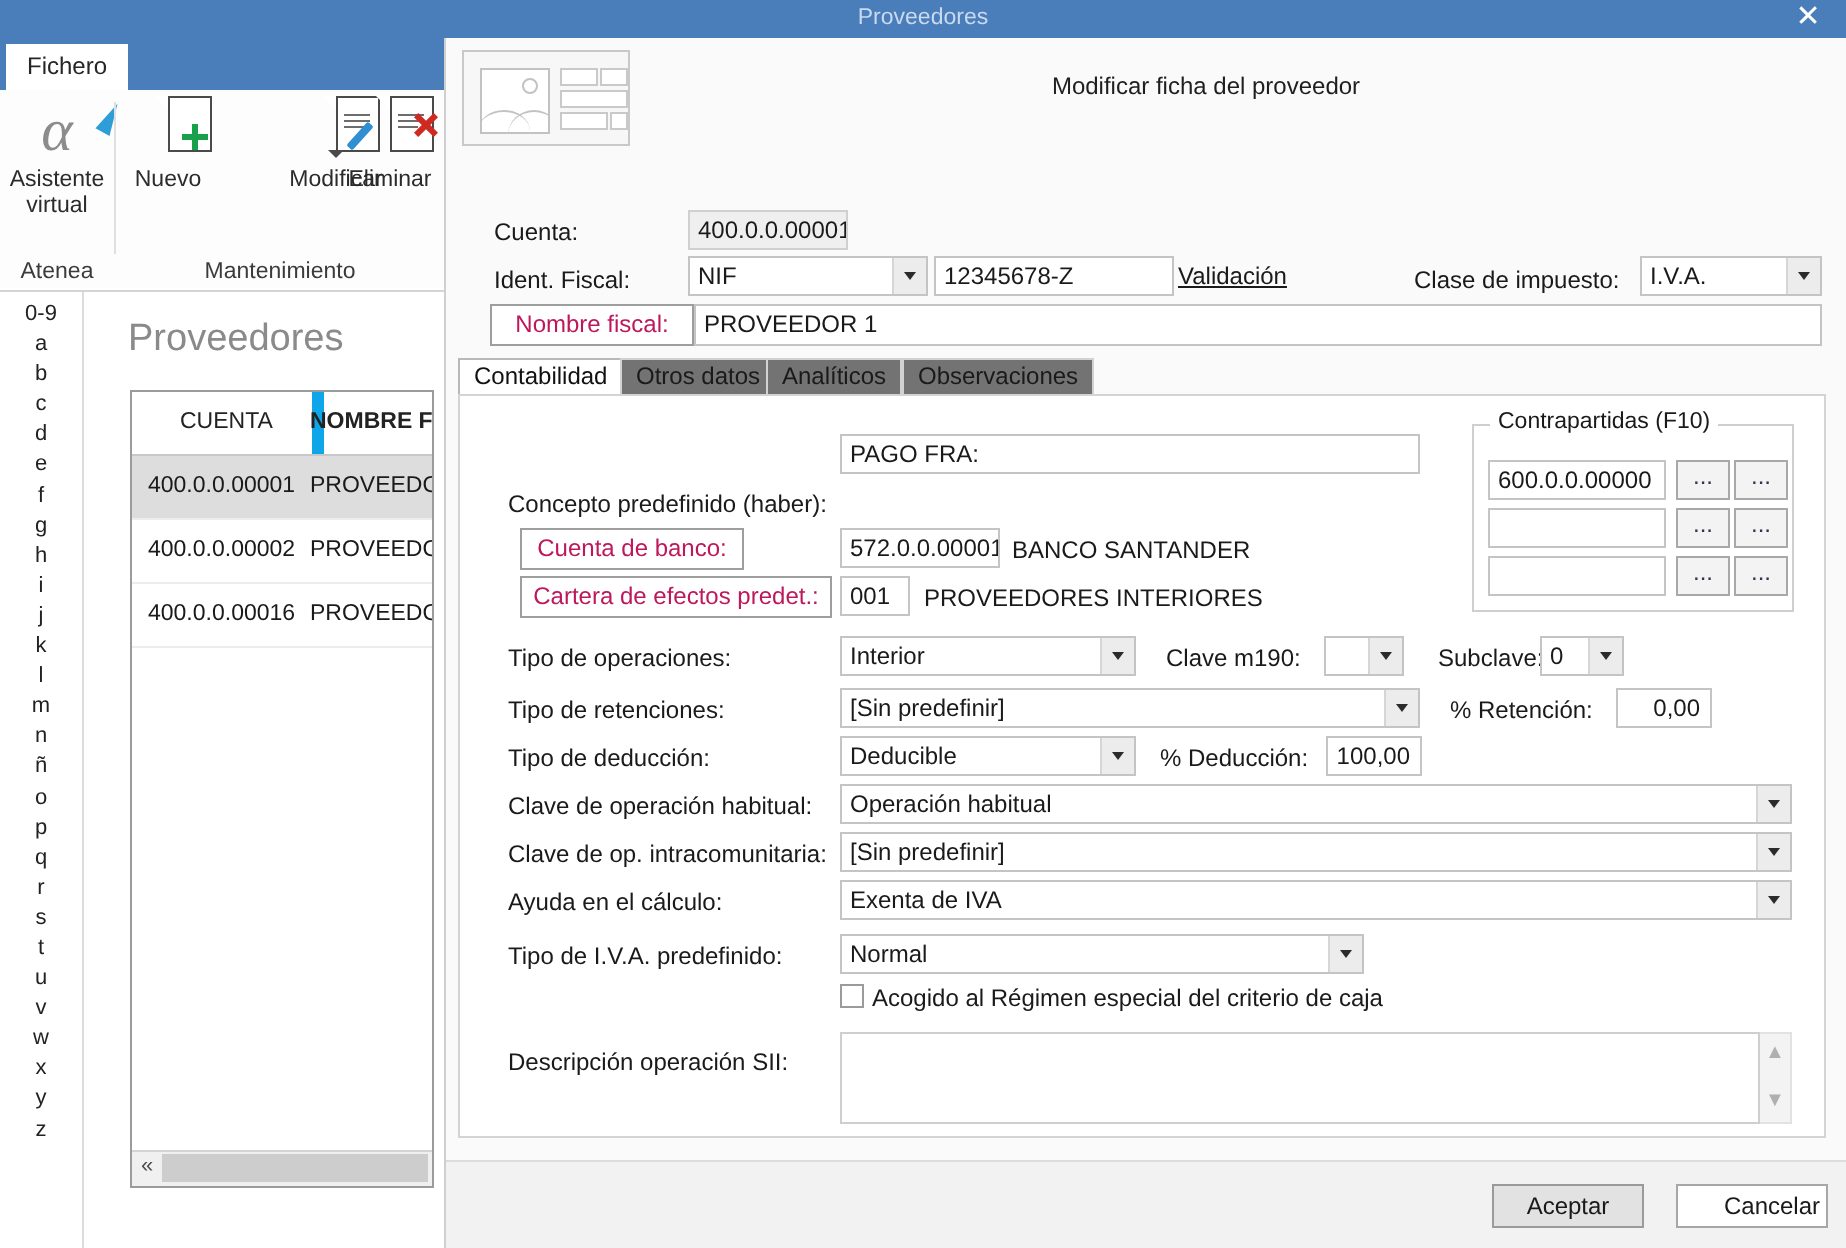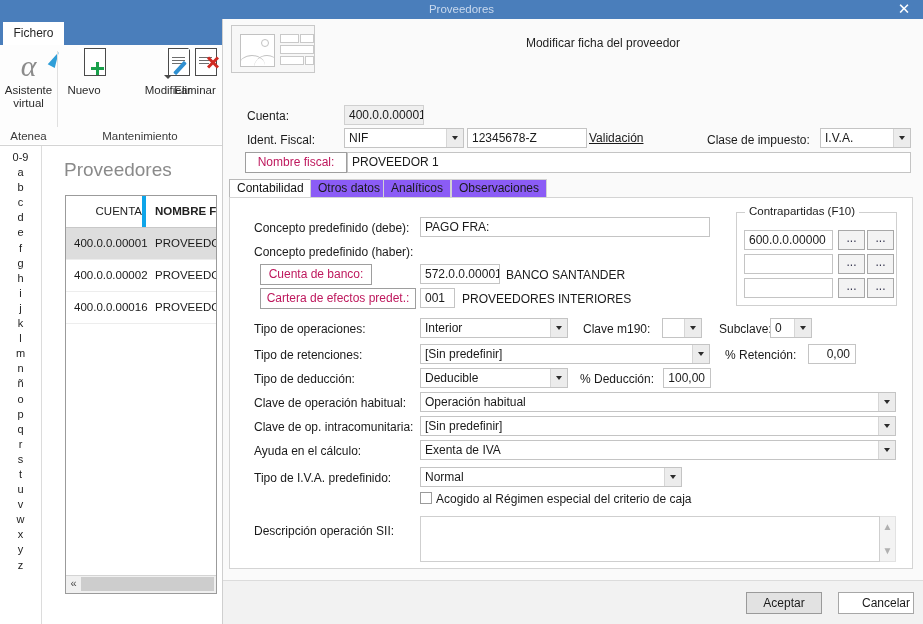--- a/index.html
+++ b/index.html
@@ -112,21 +112,21 @@
     position:absolute;left:22px;top:49px;width:150px;height:397px;
     border:1px solid #9b9b9b;background:#fff;overflow:hidden;
   }
   .grid-head{
     position:relative;height:31px;border-bottom:1px solid #c8c8c8;background:#fff;
   }
   .grid-head .gh{
     position:absolute;top:0;line-height:31px;font-size:11.5px;color:#222;
     padding-left:8px;box-sizing:border-box;height:31px;
   }
-  .gh-cuenta{left:0;width:80px;border-right:4px solid #0ea5e9;text-align:right;}
+  .gh-cuenta{left:16px;width:80px;border-right:6px solid #0ea5e9;}
   .gh-nombre{left:81px;width:90px;font-weight:bold;}
   .grid-row{position:relative;height:31px;border-bottom:1px solid #ededed;}
   .grid-row.sel{background:#dddddd;}
   .grid-row .gc{
     position:absolute;top:0;line-height:31px;font-size:11.5px;color:#1a1a1a;
     padding-left:8px;box-sizing:border-box;height:31px;white-space:nowrap;
   }
   .gc-cuenta{left:0;width:81px;}
   .gc-nombre{left:81px;width:90px;overflow:hidden;}
   .grid-hscroll{
@@ -211,21 +211,21 @@
   }
 
   .lnk{
     position:absolute;font-size:12px;color:#1a1a1a;text-decoration:underline;cursor:pointer;
   }
 
   
   .tabs{position:absolute;left:6px;top:160px;width:690px;height:18px;}
   .tabs .tb{
     position:absolute;top:0;height:18px;line-height:17px;font-size:12px;color:#1a1a1a;
-    padding:0 7px;background:#8b5cf6;border:1px solid #d2d2d2;border-bottom:none;
+    padding:0 7px;background:#737373;border:1px solid #d2d2d2;border-bottom:none;
     box-sizing:border-box;cursor:pointer;
   }
   .tabs .tb.active{background:#ffffff;border-color:#b9b9b9;color:#111;}
 
   .panel{
     position:absolute;left:6px;top:178px;width:684px;height:372px;
     background:#ffffff;border:1px solid #d4d4d4;box-sizing:border-box;
   }
 
   .fieldset{
@@ -437,21 +437,20 @@
 
     <div class="tabs">
       <div class="tb active" style="left:0;">Contabilidad</div>
       <div class="tb" style="left:81px;">Otros datos</div>
       <div class="tb" style="left:154px;">Analíticos</div>
       <div class="tb" style="left:222px;">Observaciones</div>
     </div>
 
     <div class="panel">
 
-      <div class="lbl" style="left:24px;top:22px;">Concepto predefinido (debe):</div>
       <div class="tbox" style="left:190px;top:19px;width:290px;">PAGO FRA:</div>
 
       <div class="lbl" style="left:24px;top:46px;">Concepto predefinido (haber):</div>
 
       <div class="fbtn" style="left:30px;top:66px;width:112px;">Cuenta de banco:</div>
       <div class="tbox" style="left:190px;top:66px;width:80px;">572.0.0.00001</div>
       <div class="lbl" style="left:276px;top:69px;">BANCO SANTANDER</div>
 
       <div class="fbtn" style="left:30px;top:90px;width:156px;">Cartera de efectos predet.:</div>
       <div class="tbox" style="left:190px;top:90px;width:35px;">001</div>

